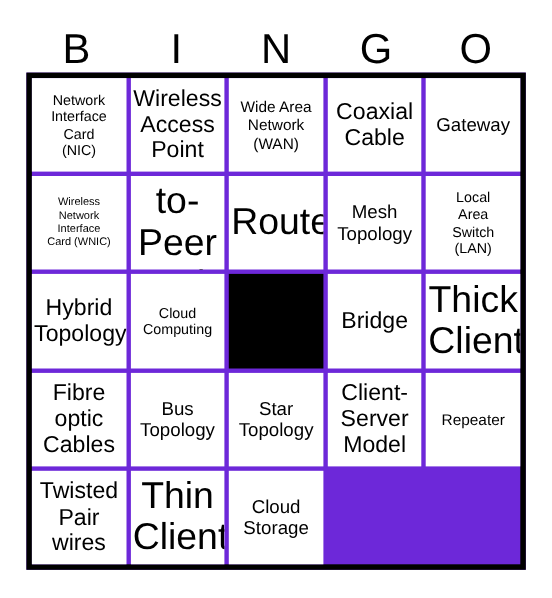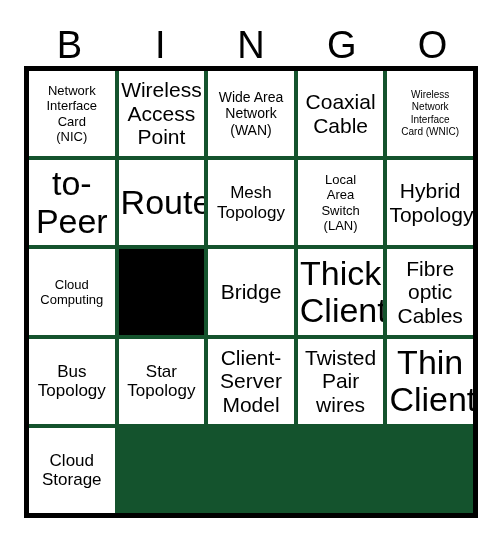--- a/index.html
+++ b/index.html
@@ -46,21 +46,21 @@
 
   
   #bingo-grid {
     position: absolute;
     left: 24px;
     top: 66px;
     width: 454px;
     height: 452px;
     box-sizing: border-box;
     border: 5px solid #000000;
-    background: #14532d;
+    background: #6d28d9;
     display: grid;
     grid-template-columns: repeat(5, 1fr);
     grid-template-rows: repeat(5, 1fr);
     gap: 4px;
   }
 
   .cell {
     background: #ffffff;
     display: flex;
     align-items: center;
@@ -117,20 +117,23 @@
       </div>
       <div class="cell fs-md">
         <span class="cell-text">Wide Area
 Network
 (WAN)</span>
       </div>
       <div class="cell fs-xl">
         <span class="cell-text">Coaxial
 Cable</span>
       </div>
+      <div class="cell fs-lg">
+        <span class="cell-text">Gateway</span>
+      </div>
       <div class="cell fs-xs">
         <span class="cell-text">Wireless
 Network
 Interface
 Card (WNIC)</span>
       </div>
       <div class="cell fs-xxl">
         <span class="cell-text">Peer-
 to-Peer
 Model</span>
@@ -177,20 +180,23 @@
       </div>
       <div class="cell fs-lg">
         <span class="cell-text">Star
 Topology</span>
       </div>
       <div class="cell fs-xl">
         <span class="cell-text">Client-
 Server
 Model</span>
       </div>
+      <div class="cell fs-md">
+        <span class="cell-text">Repeater</span>
+      </div>
       <div class="cell fs-xl">
         <span class="cell-text">Twisted
 Pair
 wires</span>
       </div>
       <div class="cell fs-xxl">
         <span class="cell-text">Thin
 Client</span>
       </div>
       <div class="cell fs-lg">

